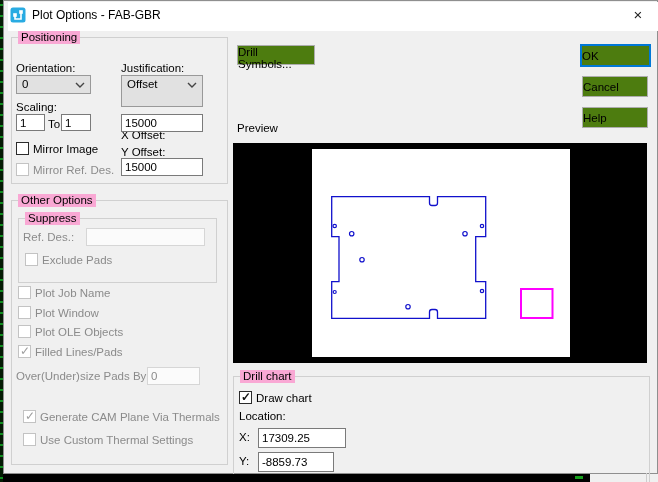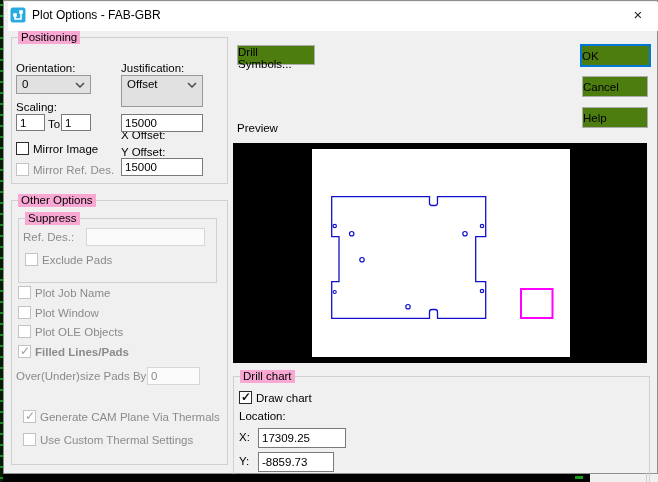--- a/index.html
+++ b/index.html
@@ -104,21 +104,21 @@
   <span class="cb dis" style="left:25px;top:253px;"></span>
   <span class="lbl dis" style="left:42px;top:254px;">Exclude Pads</span>
 
   <span class="cb dis" style="left:18px;top:286px;"></span>
   <span class="lbl dis" style="left:35px;top:287px;">Plot Job Name</span>
   <span class="cb dis" style="left:18px;top:306px;"></span>
   <span class="lbl dis" style="left:35px;top:307px;">Plot Window</span>
   <span class="cb dis" style="left:18px;top:325px;"></span>
   <span class="lbl dis" style="left:35px;top:326px;">Plot OLE Objects</span>
   <span class="cb dis checked" style="left:18px;top:345px;"></span>
-  <span class="lbl dis" style="left:35px;top:346px;font-weight:bold;">Filled Lines/Pads</span>
+  <span class="lbl dis" style="left:35px;top:346px;">Filled Lines/Pads</span>
   <span class="lbl dis" style="left:16px;top:370px;">Over(Under)size Pads By:</span>
   <input class="tin dis" style="left: 147px; top: 367px; width: 53px; height: 18px;" value="0">
 
   <span class="cb dis checked" style="left:23px;top:410px;"></span>
   <span class="lbl dis" style="left:40px;top:411px;">Generate CAM Plane Via Thermals</span>
   <span class="cb dis" style="left:23px;top:433px;"></span>
   <span class="lbl dis" style="left:40px;top:434px;">Use Custom Thermal Settings</span>
 
   <button class="btn" style="left:237px;top:45px;width:78px;height:20px;">Drill Symbols...</button>
   <button class="btn default" style="left:580px;top:44px;width:71px;height:23px;">OK</button>

